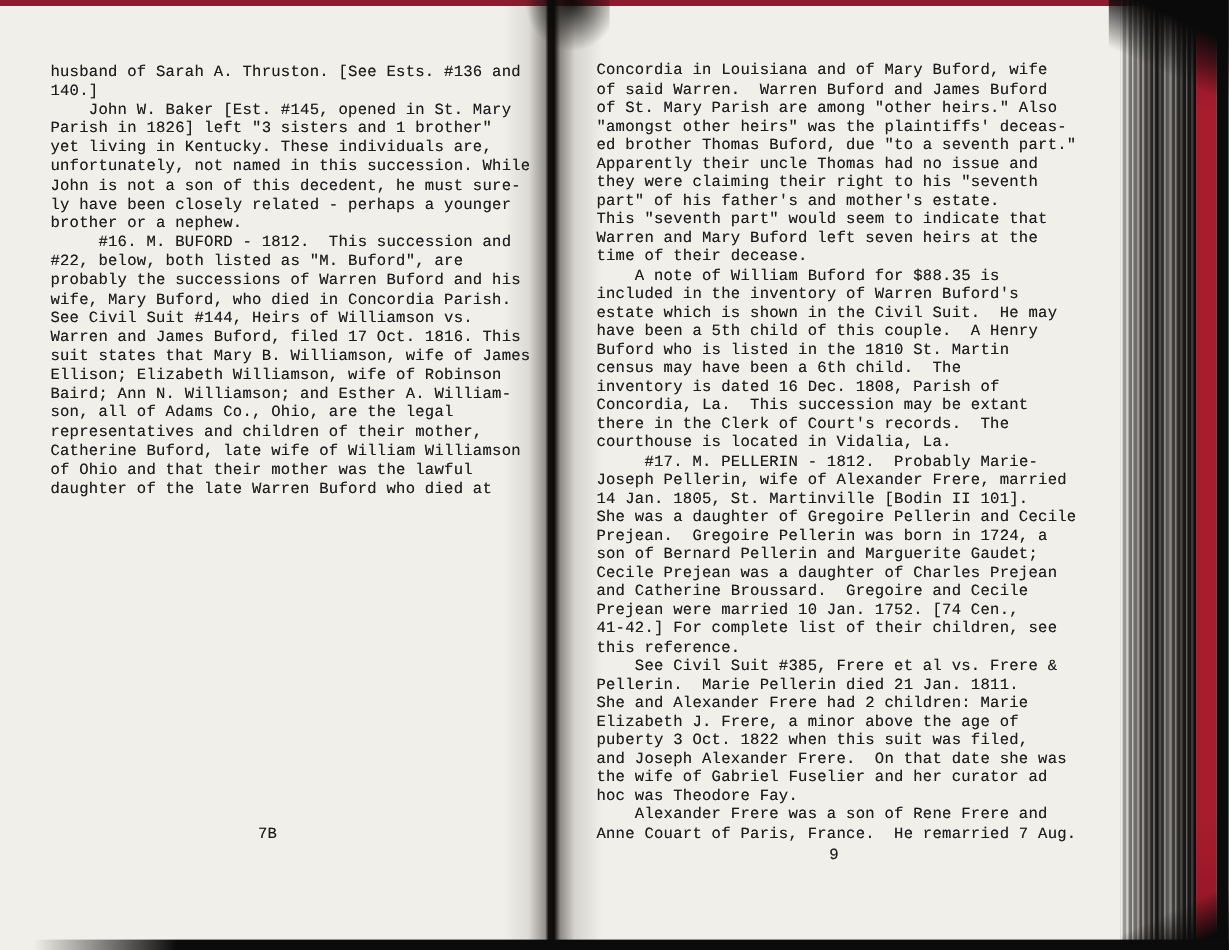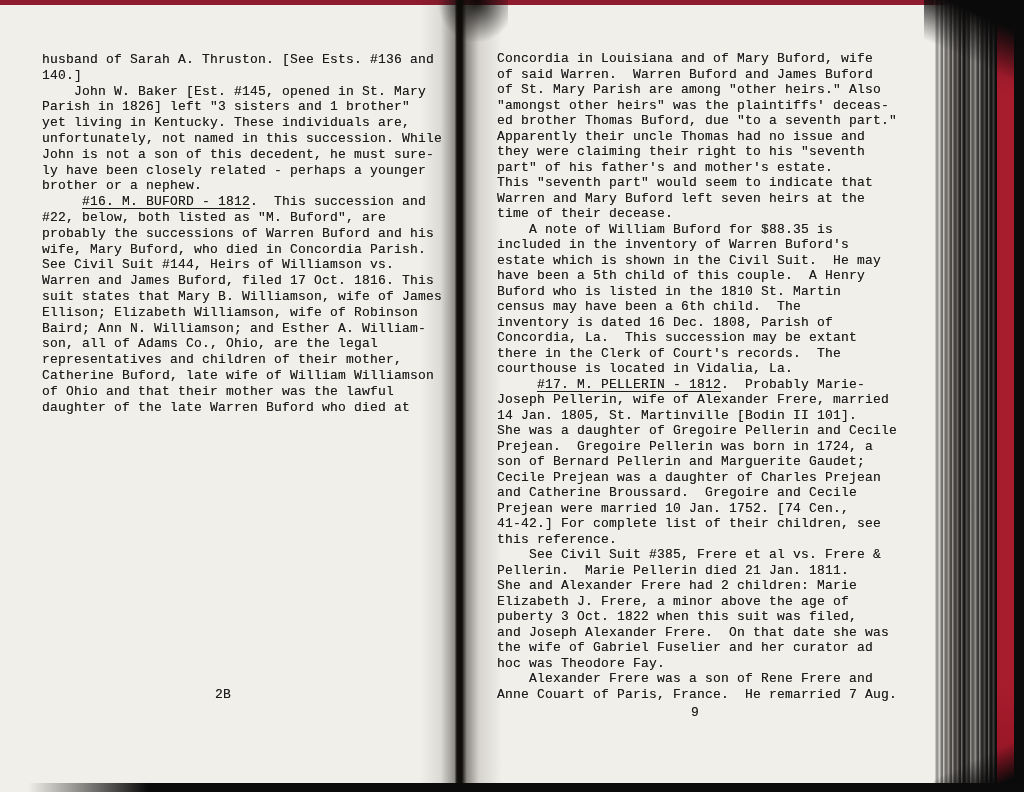--- a/index.html
+++ b/index.html
@@ -72,39 +72,39 @@
   .page-text{
     position:absolute;
     color:#1c1c1c;
     font-size:13px;
     letter-spacing:0.2px;
     white-space:pre;
     text-shadow:0 0 0.5px rgba(20,20,20,0.55);
   }
   .page-text .line{height:15.8px;line-height:15.8px;}
   #right-lines .line{height:15.5px;line-height:15.5px;}
-  .u{text-decoration:underline;text-underline-offset:2.5px;}
+  .u{text-underline-offset:2.5px;}
   .page-number{
     position:absolute;
     color:#1c1c1c;font-size:13px;letter-spacing:0.2px;
     text-shadow:0 0 0.5px rgba(20,20,20,0.55);
   }
 </style>
 </head>
 <body>
 
 <div class="scan">
 
   <div class="top-band"></div>
 
   <div class="page-text" id="left-lines" style="left:42px;top:52px;width:412px;"><div class="line">husband of Sarah A. Thruston. [See Ests. #136 and</div><div class="line">140.]</div><div class="line">    John W. Baker [Est. #145, opened in St. Mary</div><div class="line">Parish in 1826] left "3 sisters and 1 brother"</div><div class="line">yet living in Kentucky. These individuals are,</div><div class="line">unfortunately, not named in this succession. While</div><div class="line">John is not a son of this decedent, he must sure-</div><div class="line">ly have been closely related - perhaps a younger</div><div class="line">brother or a nephew.</div><div class="line"><span>     </span><span class="u">#16. M. BUFORD - 1812</span><span>.  This succession and</span></div><div class="line">#22, below, both listed as "M. Buford", are</div><div class="line">probably the successions of Warren Buford and his</div><div class="line">wife, Mary Buford, who died in Concordia Parish.</div><div class="line">See Civil Suit #144, Heirs of Williamson vs.</div><div class="line">Warren and James Buford, filed 17 Oct. 1816. This</div><div class="line">suit states that Mary B. Williamson, wife of James</div><div class="line">Ellison; Elizabeth Williamson, wife of Robinson</div><div class="line">Baird; Ann N. Williamson; and Esther A. William-</div><div class="line">son, all of Adams Co., Ohio, are the legal</div><div class="line">representatives and children of their mother,</div><div class="line">Catherine Buford, late wife of William Williamson</div><div class="line">of Ohio and that their mother was the lawful</div><div class="line">daughter of the late Warren Buford who died at</div></div>
 
   <div class="page-text" id="right-lines" style="left:497px;top:51px;width:430px;"><div class="line">Concordia in Louisiana and of Mary Buford, wife</div><div class="line">of said Warren.  Warren Buford and James Buford</div><div class="line">of St. Mary Parish are among "other heirs." Also</div><div class="line">"amongst other heirs" was the plaintiffs' deceas-</div><div class="line">ed brother Thomas Buford, due "to a seventh part."</div><div class="line">Apparently their uncle Thomas had no issue and</div><div class="line">they were claiming their right to his "seventh</div><div class="line">part" of his father's and mother's estate.</div><div class="line">This "seventh part" would seem to indicate that</div><div class="line">Warren and Mary Buford left seven heirs at the</div><div class="line">time of their decease.</div><div class="line">    A note of William Buford for $88.35 is</div><div class="line">included in the inventory of Warren Buford's</div><div class="line">estate which is shown in the Civil Suit.  He may</div><div class="line">have been a 5th child of this couple.  A Henry</div><div class="line">Buford who is listed in the 1810 St. Martin</div><div class="line">census may have been a 6th child.  The</div><div class="line">inventory is dated 16 Dec. 1808, Parish of</div><div class="line">Concordia, La.  This succession may be extant</div><div class="line">there in the Clerk of Court's records.  The</div><div class="line">courthouse is located in Vidalia, La.</div><div class="line"><span>     </span><span class="u">#17. M. PELLERIN - 1812</span><span>.  Probably Marie-</span></div><div class="line">Joseph Pellerin, wife of Alexander Frere, married</div><div class="line">14 Jan. 1805, St. Martinville [Bodin II 101].</div><div class="line">She was a daughter of Gregoire Pellerin and Cecile</div><div class="line">Prejean.  Gregoire Pellerin was born in 1724, a</div><div class="line">son of Bernard Pellerin and Marguerite Gaudet;</div><div class="line">Cecile Prejean was a daughter of Charles Prejean</div><div class="line">and Catherine Broussard.  Gregoire and Cecile</div><div class="line">Prejean were married 10 Jan. 1752. [74 Cen.,</div><div class="line">41-42.] For complete list of their children, see</div><div class="line">this reference.</div><div class="line">    See Civil Suit #385, Frere et al vs. Frere &amp;</div><div class="line">Pellerin.  Marie Pellerin died 21 Jan. 1811.</div><div class="line">She and Alexander Frere had 2 children: Marie</div><div class="line">Elizabeth J. Frere, a minor above the age of</div><div class="line">puberty 3 Oct. 1822 when this suit was filed,</div><div class="line">and Joseph Alexander Frere.  On that date she was</div><div class="line">the wife of Gabriel Fuselier and her curator ad</div><div class="line">hoc was Theodore Fay.</div><div class="line">    Alexander Frere was a son of Rene Frere and</div><div class="line">Anne Couart of Paris, France.  He remarried 7 Aug.</div></div>
 
-  <div class="page-number" style="left:215px;top:687px;">2B</div>
+  <div class="page-number" style="left:215px;top:687px;">7B</div>
 
   <div class="page-number" style="left:691px;top:705px;">9</div>
 
   <div class="gutter"></div>
   <div class="gutter-top"></div>
 
   <div class="edge-stripes"></div>
   <div class="cover-red"></div>
   <div class="spine-black"></div>
   <div class="edge-top-cap"></div>

